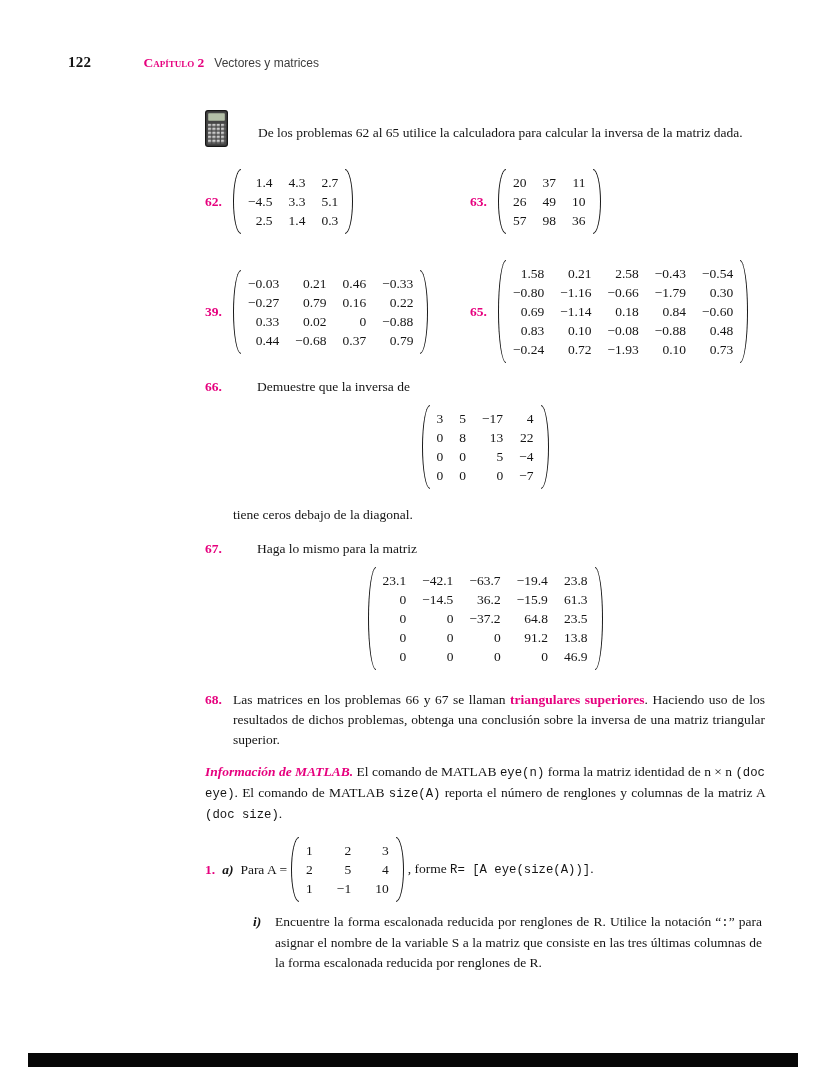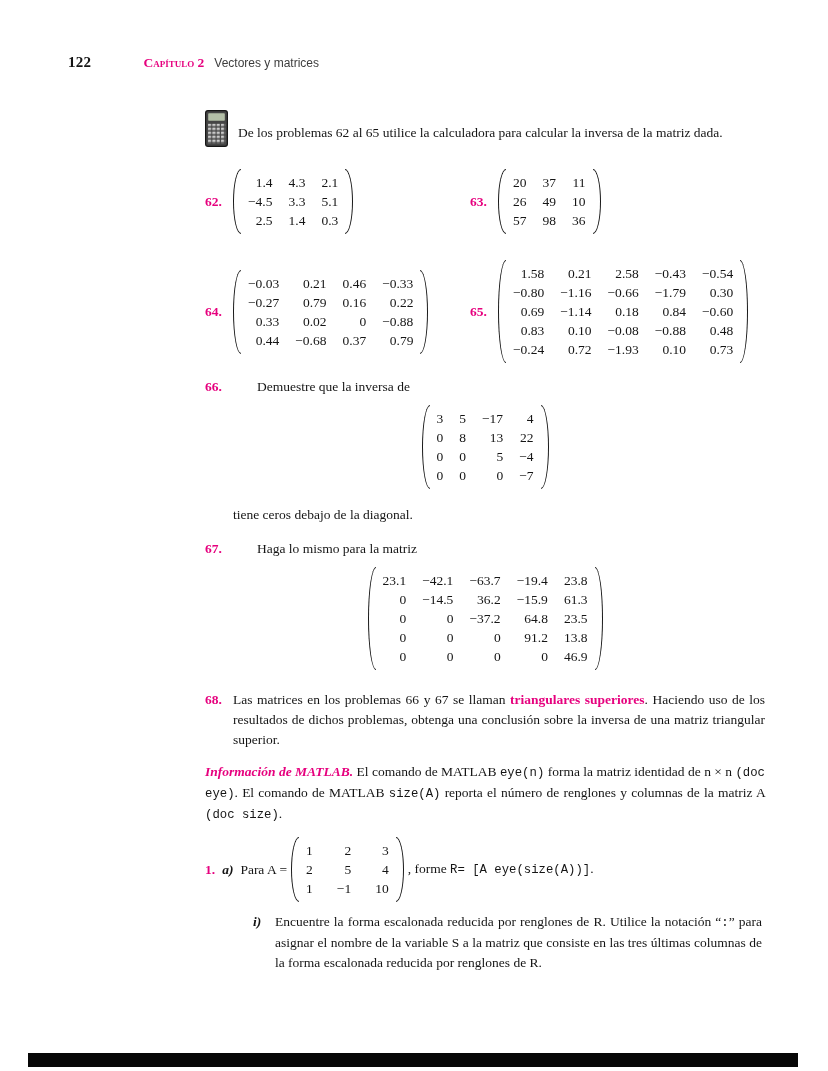--- a/index.html
+++ b/index.html
@@ -14,21 +14,21 @@
   
   .page-header { position:absolute; top:54px; left:68px; display:flex; align-items:baseline; }
   .page-num { font-size:15px; font-weight:bold; letter-spacing:.3px; }
   .chapter-label { margin-left:52px; font-variant:small-caps; font-weight:bold; font-size:13.5px; color:var(--pink); }
   .chapter-title { margin-left:10px; font-family:"Liberation Sans", sans-serif; font-size:12px; color:#3d3d3d;text-align:right; }
 
   
   .content { position:absolute; top:106px; left:205px; width:560px; font-size:13.5px; line-height:20px; }
 
   
-  .calc-note { display:flex; margin-top:4px; }
+  .calc-note { display:flex; margin-top:4px;gap:20px; }
   .calc-icon { flex:none; width:23px; margin-right:10px; }
   .calc-text { padding-top:13px; }
 
   
   .prob-row { display:flex; }
   .row1 { margin-top:16px; }
   .row2 { margin-top:26px; align-items:center; }
   .prob { display:flex; align-items:center; }
   .prob.first { width:265px; flex:none; }
   .pnum { width:28px; flex:none; color:var(--pink); font-weight:bold; }
@@ -111,21 +111,21 @@
     </div>
 
     <div class="prob-row row1">
       <div class="prob first">
         <span class="pnum">62.</span>
         <span class="matrix">
             <span class="mparen l"></span>
             <span class="mgrid" style="grid-template-columns: repeat(3, auto);">
               <span class="mcell">1.4</span>
               <span class="mcell">4.3</span>
-              <span class="mcell">2.1</span>
+              <span class="mcell">2.7</span>
               <span class="mcell">−4.5</span>
               <span class="mcell">3.3</span>
               <span class="mcell">5.1</span>
               <span class="mcell">2.5</span>
               <span class="mcell">1.4</span>
               <span class="mcell">0.3</span>
             </span>
             <span class="mparen r"></span>
           </span>
       </div>
@@ -144,21 +144,21 @@
               <span class="mcell">98</span>
               <span class="mcell">36</span>
             </span>
             <span class="mparen r"></span>
           </span>
       </div>
     </div>
 
     <div class="prob-row row2">
       <div class="prob first">
-        <span class="pnum">64.</span>
+        <span class="pnum">39.</span>
         <span class="matrix">
             <span class="mparen l"></span>
             <span class="mgrid" style="grid-template-columns: repeat(4, auto);">
               <span class="mcell">−0.03</span>
               <span class="mcell">0.21</span>
               <span class="mcell">0.46</span>
               <span class="mcell">−0.33</span>
               <span class="mcell">−0.27</span>
               <span class="mcell">0.79</span>
               <span class="mcell">0.16</span>

